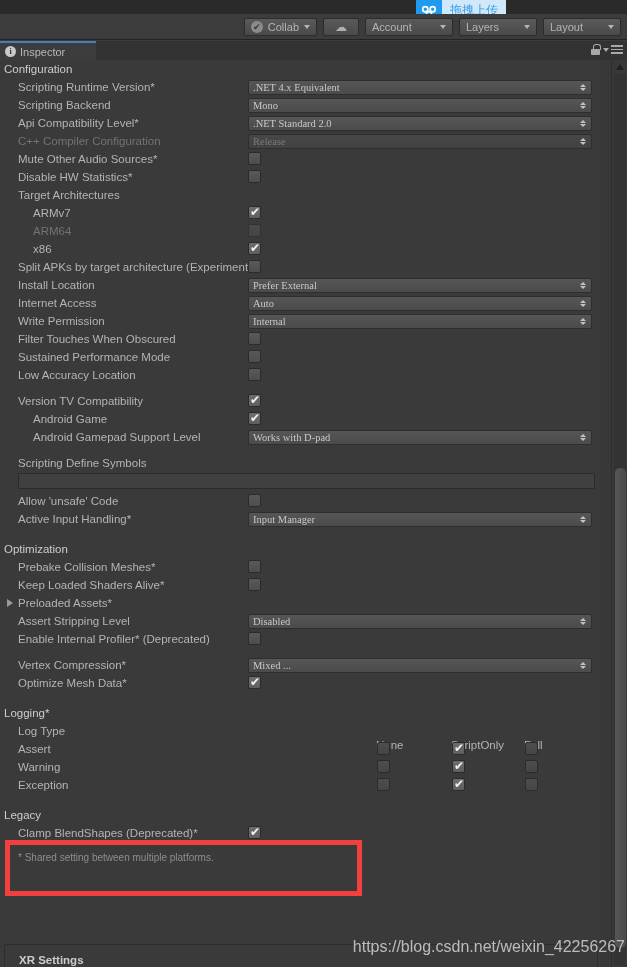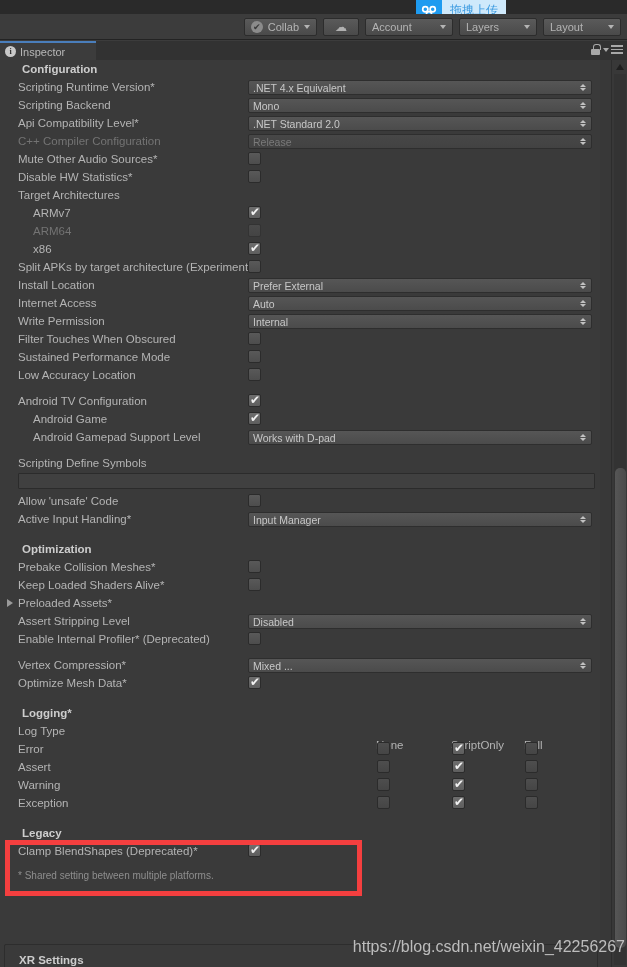--- a/index.html
+++ b/index.html
@@ -113,39 +113,39 @@
     width: 627px; height: 907px;
     background: #3a3a3a;
   }
   .content {
     position: absolute; left: 0; top: 0; width: 600px; height: 847px;
     overflow: hidden;
   }
 
   .row { position: relative; height: 18px; display: flex; align-items: center; }
   .sect-head {
-    color: #cdcdcd; font-size: 11.5px; font-weight: bold;
-    padding-left: 22px;
+    color: #cdcdcd; font-size: 11.5px; font-weight: normal;
+    padding-left: 4px;
   }
   .lbl {
     color: #b4b4b4; font-size: 11.5px;
     padding-left: 18px; white-space: nowrap;
   }
   .lbl.indent1 { padding-left: 33px; }
   .lbl.dim { color: #737373; }
   .lbl.clip { overflow: hidden; width: 248px; }
 
   .popup {
     position: absolute; left: 248px; top: 2px;
     width: 344px; height: 15px;
     background: linear-gradient(#565656, #4b4b4b);
     border: 1px solid #2e2e2e; border-radius: 2px;
     color: #c8c8c8; font-size: 10.5px;
     display: flex; align-items: center; padding: 0 4px;
-    font-family: Liberation Sans, sans-serif;
+    font-family: Liberation Serif, serif;
   }
   .popup.dim { color: #7a7a7a; background: linear-gradient(#474747,#424242); }
   .popup .updown {
     margin-left: auto; display: flex; flex-direction: column;
     align-items: center; gap: 1px; padding-right: 1px;
   }
   .popup .updown b {
     display: block; width: 0; height: 0;
     border-left: 3px solid transparent; border-right: 3px solid transparent;
   }
@@ -445,21 +445,21 @@
       </div>
 
       <div class="row">
         <span class="lbl">Low Accuracy Location</span>
         <span class="cb"></span>
       </div>
 
       <div class="spacer8"></div>
 
       <div class="row">
-        <span class="lbl">Android TV Configuration</span>
+        <span class="lbl">Version TV Compatibility</span>
         <span class="cb on"></span>
       </div>
 
       <div class="row">
         <span class="lbl indent1">Android Game</span>
         <span class="cb on"></span>
       </div>
 
       <div class="row">
         <span class="lbl indent1">Android Gamepad Support Level</span>
@@ -560,26 +560,20 @@
 
       <div class="row">
         <span class="lbl">Log Type</span>
         <span class="logcols">
           <span class="logcol-h c0">None</span>
           <span class="logcol-h c1">ScriptOnly</span>
           <span class="logcol-h c2">Full</span>
         </span>
       </div>
 
-      <div class="row">
-        <span class="lbl">Error</span>
-        <span class="logcb c0"></span>
-        <span class="logcb c1 on"></span>
-        <span class="logcb c2"></span>
-      </div>
       <div class="row">
         <span class="lbl">Assert</span>
         <span class="logcb c0"></span>
         <span class="logcb c1 on"></span>
         <span class="logcb c2"></span>
       </div>
       <div class="row">
         <span class="lbl">Warning</span>
         <span class="logcb c0"></span>
         <span class="logcb c1 on"></span>

